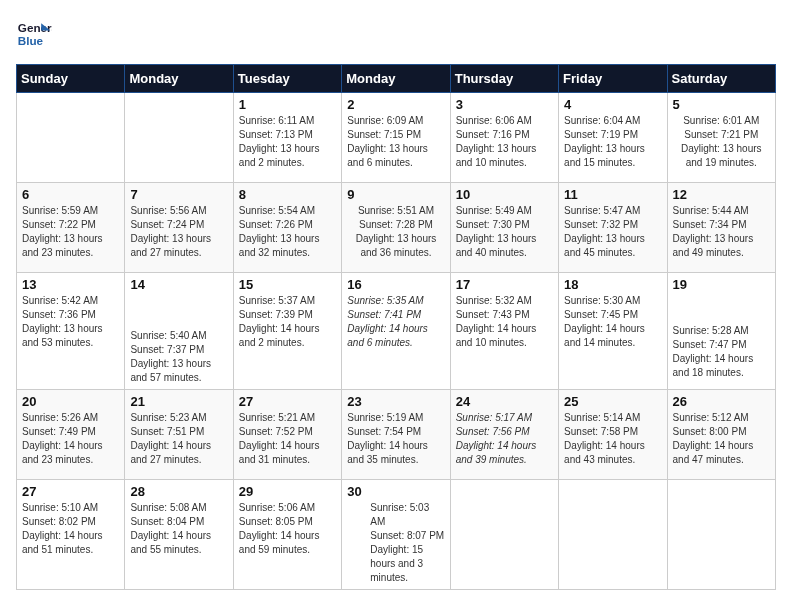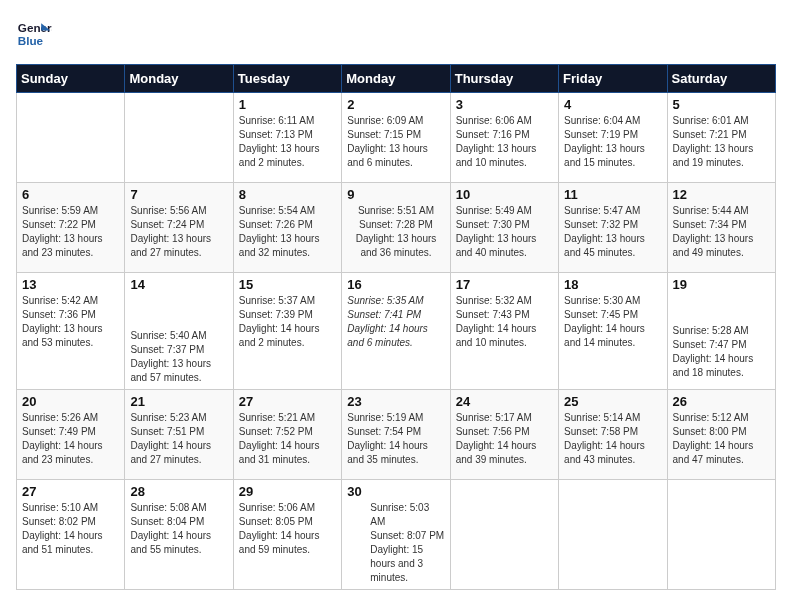--- a/index.html
+++ b/index.html
@@ -138,21 +138,21 @@
 Daylight: 13 hours and 10 minutes.</div>
         </td>
         <td>
           <span class="day-number">4</span>
           <div class="day-info" style="white-space: pre-line;">Sunrise: 6:04 AM
 Sunset: 7:19 PM
 Daylight: 13 hours and 15 minutes.</div>
         </td>
         <td>
           <span class="day-number">5</span>
-          <div class="day-info" style="white-space: pre-line;">Sunrise: 6:01 AM
+          <div class="day-info" style="white-space: pre-line; text-align: center;">Sunrise: 6:01 AM
 Sunset: 7:21 PM
 Daylight: 13 hours and 19 minutes.</div>
         </td>
       </tr>
       <tr>
         <td>
           <span class="day-number">6</span>
           <div class="day-info" style="white-space: pre-line;">Sunrise: 5:59 AM
 Sunset: 7:22 PM
 Daylight: 13 hours and 23 minutes.</div>
@@ -258,21 +258,21 @@
 Daylight: 14 hours and 31 minutes.</div>
         </td>
         <td>
           <span class="day-number">23</span>
           <div class="day-info" style="white-space: pre-line;">Sunrise: 5:19 AM
 Sunset: 7:54 PM
 Daylight: 14 hours and 35 minutes.</div>
         </td>
         <td>
           <span class="day-number">24</span>
-          <div class="day-info" style="white-space: pre-line;">Sunrise: 5:17 AM
+          <div class="day-info" style="white-space: pre-line; font-style: italic;">Sunrise: 5:17 AM
 Sunset: 7:56 PM
 Daylight: 14 hours and 39 minutes.</div>
         </td>
         <td>
           <span class="day-number">25</span>
           <div class="day-info" style="white-space: pre-line;">Sunrise: 5:14 AM
 Sunset: 7:58 PM
 Daylight: 14 hours and 43 minutes.</div>
         </td>
         <td>

